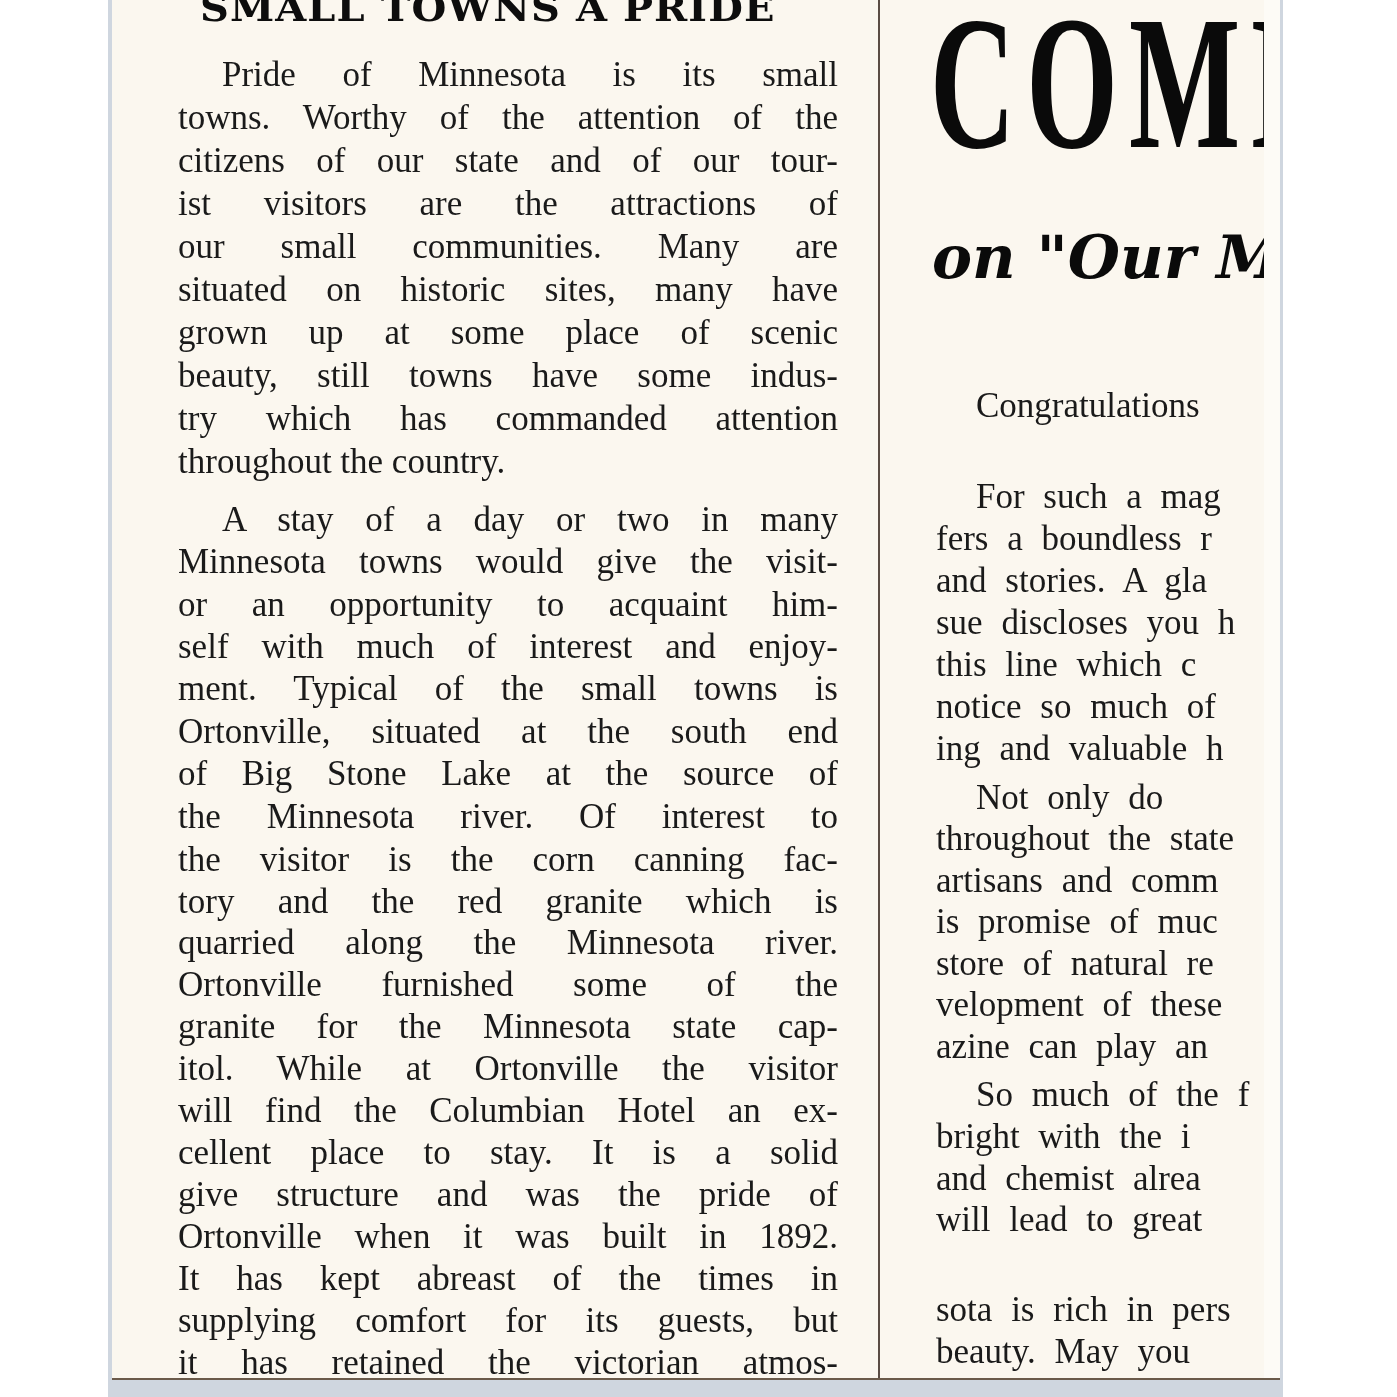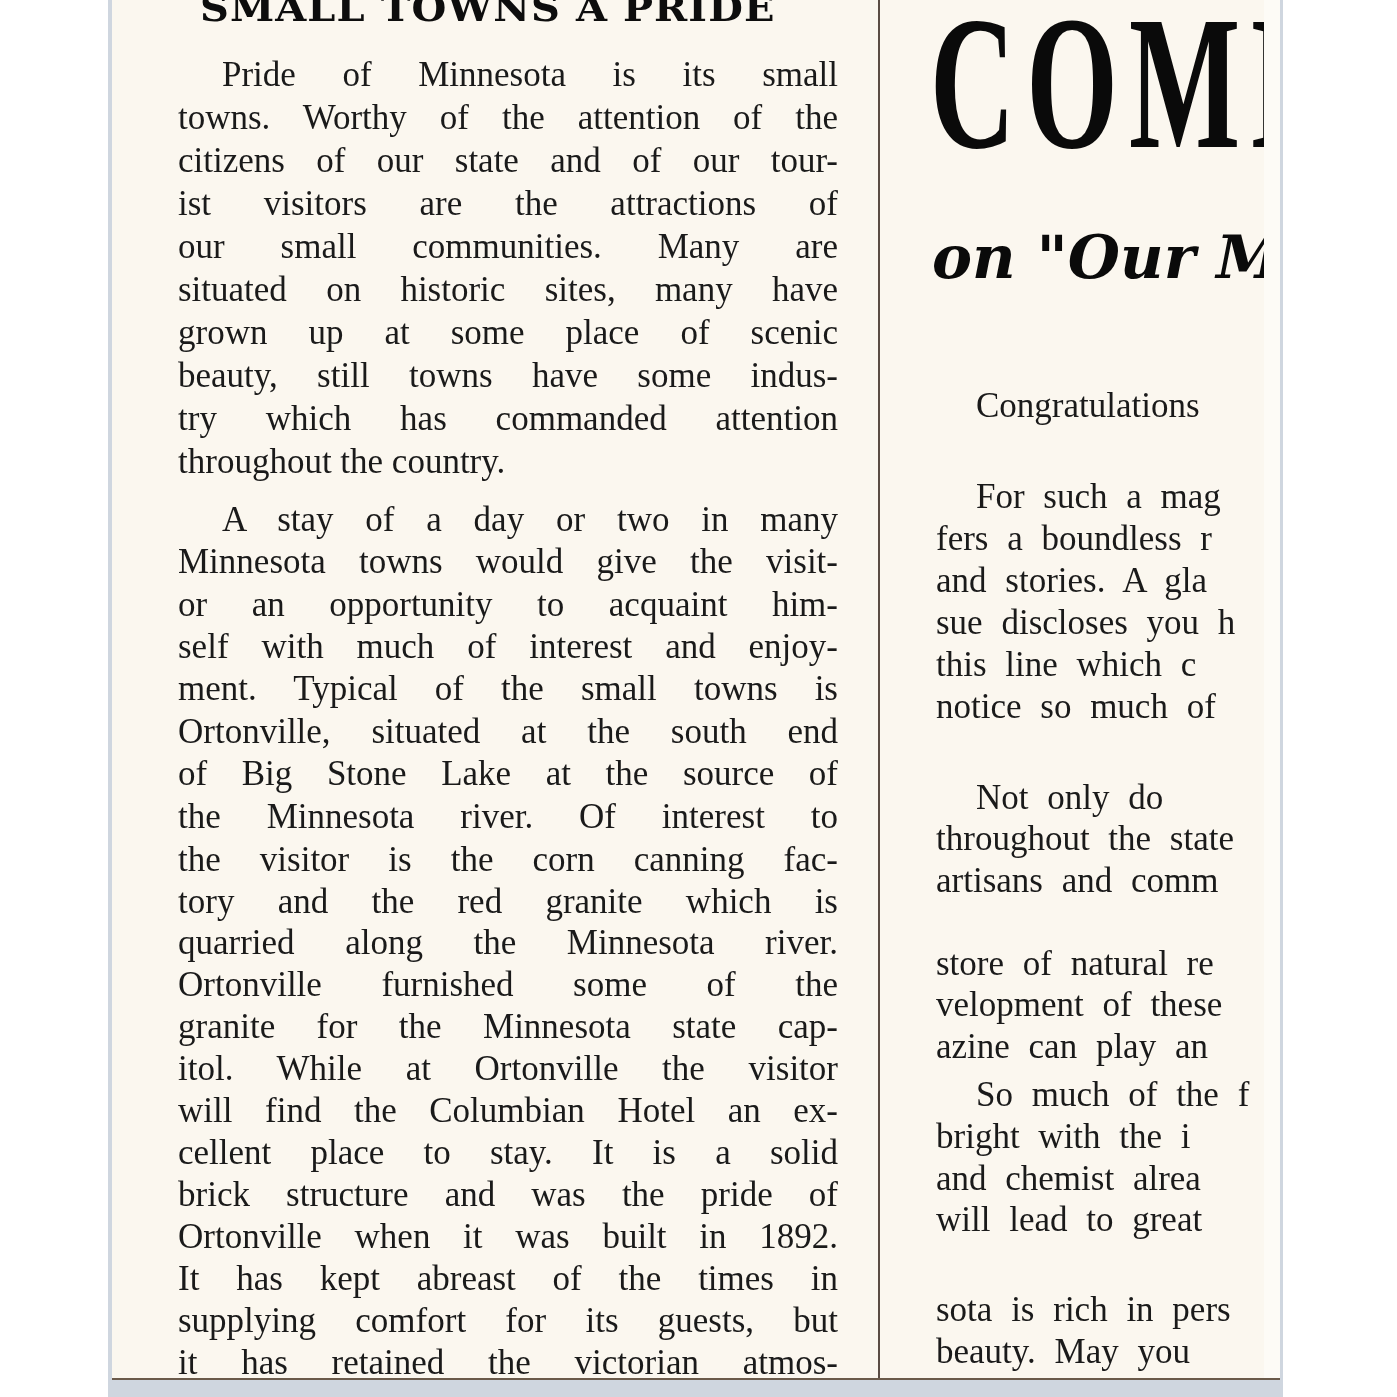--- a/index.html
+++ b/index.html
@@ -98,41 +98,43 @@
   <div class="body-line" style="top:753px">of Big Stone Lake at the source of</div>
   <div class="body-line" style="top:796px">the Minnesota river. Of interest to</div>
   <div class="body-line" style="top:839px">the visitor is the corn canning fac-</div>
   <div class="body-line" style="top:881px">tory and the red granite which is</div>
   <div class="body-line" style="top:922px">quarried along the Minnesota river.</div>
   <div class="body-line" style="top:964px">Ortonville furnished some of the</div>
   <div class="body-line" style="top:1006px">granite for the Minnesota state cap-</div>
   <div class="body-line" style="top:1048px">itol. While at Ortonville the visitor</div>
   <div class="body-line" style="top:1090px">will find the Columbian Hotel an ex-</div>
   <div class="body-line" style="top:1132px">cellent place to stay. It is a solid</div>
-  <div class="body-line" style="top:1174px">brick structure and was the pride of</div>
+  <div class="body-line" style="top:1174px">give structure and was the pride of</div>
   <div class="body-line" style="top:1216px">Ortonville when it was built in 1892.</div>
   <div class="body-line" style="top:1258px">It has kept abreast of the times in</div>
   <div class="body-line" style="top:1300px">supplying comfort for its guests, but</div>
   <div class="body-line" style="top:1342px">it has retained the victorian atmos-</div>
 </div>
 
 <div class="right-col">
   <div class="big-title">COMM</div>
   <div class="script-subtitle">on "Our M</div>
 
   <div class="r-line indent" style="top:385px">Congratulations</div>
   <div class="r-line indent" style="top:476px">For such a mag</div>
   <div class="r-line" style="top:518px">fers a boundless r</div>
   <div class="r-line" style="top:560px">and stories. A gla</div>
   <div class="r-line" style="top:602px">sue discloses you h</div>
   <div class="r-line" style="top:644px">this line which c</div>
   <div class="r-line" style="top:686px">notice so much of</div>
+  <div class="r-line" style="top:728px">ing and valuable h</div>
   <div class="r-line indent" style="top:777px">Not only do</div>
   <div class="r-line" style="top:818px">throughout the state</div>
   <div class="r-line" style="top:860px">artisans and comm</div>
+  <div class="r-line" style="top:901px">is promise of muc</div>
   <div class="r-line" style="top:943px">store of natural re</div>
   <div class="r-line" style="top:984px">velopment of these</div>
   <div class="r-line" style="top:1026px">azine can play an</div>
   <div class="r-line indent" style="top:1074px">So much of the f</div>
   <div class="r-line" style="top:1116px">bright with the i</div>
   <div class="r-line" style="top:1158px">and chemist alrea</div>
   <div class="r-line" style="top:1199px">will lead to great</div>
   <div class="r-line" style="top:1289px">sota is rich in pers</div>
   <div class="r-line" style="top:1331px">beauty. May you</div>
 </div>

